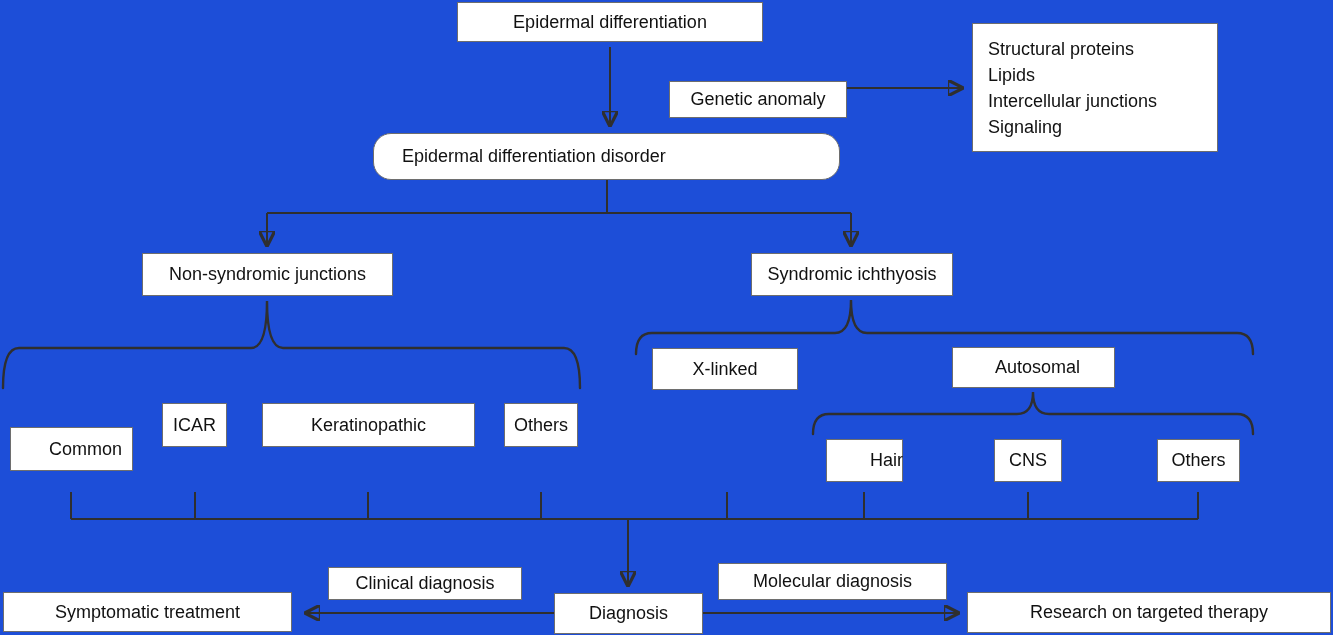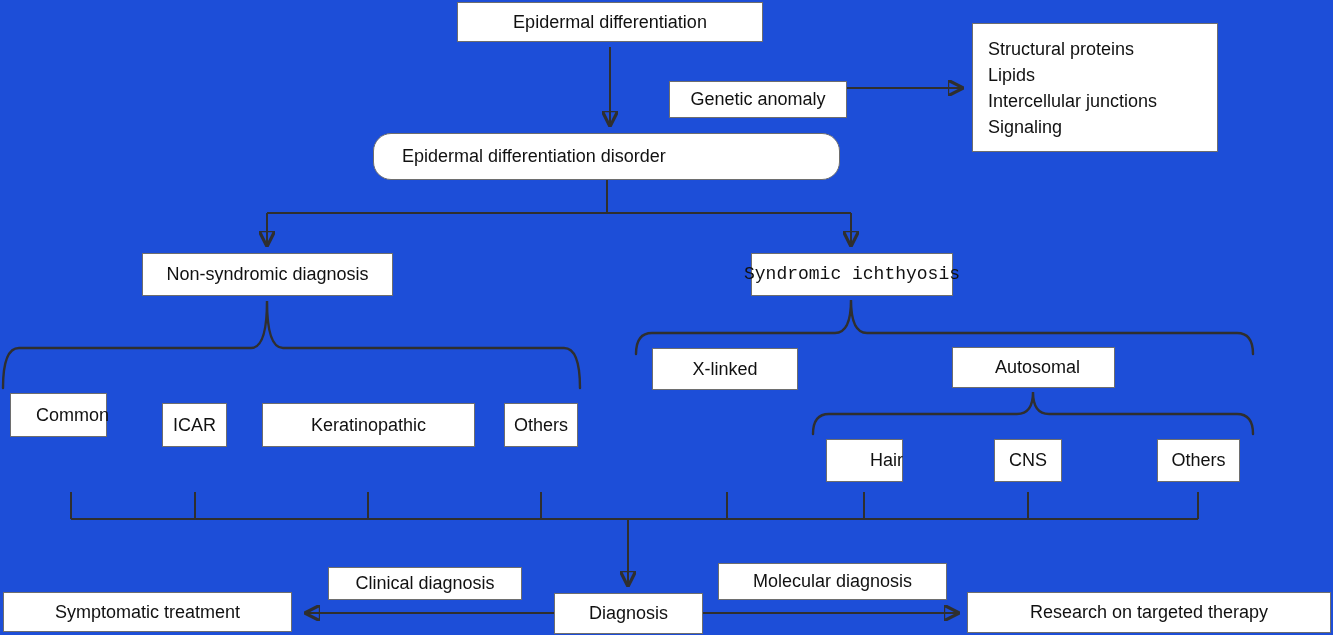--- a/index.html
+++ b/index.html
@@ -95,25 +95,25 @@
 
   <div class="box multiline" style="left:972px; top:23px; width:246px; height:129px;">
     <div>Structural proteins</div>
     <div>Lipids</div>
     <div>Intercellular junctions</div>
     <div>Signaling</div>
   </div>
 
   <div class="box align-left" style="left:373px; top:133px; width:467px; height:47px; padding-left:28px;border-radius:18px;">Epidermal differentiation disorder</div>
 
-  <div class="box" style="left:142px; top:253px; width:251px; height:43px;">Non-syndromic diagnosis</div>
+  <div class="box" style="left:142px; top:253px; width:251px; height:43px;">Non-syndromic junctions</div>
 
-  <div class="box" style="left:751px; top:253px; width:202px; height:43px;font-family:Liberation Mono, monospace;">Syndromic ichthyosis</div>
+  <div class="box" style="left:751px; top:253px; width:202px; height:43px;">Syndromic ichthyosis</div>
 
-  <div class="box" style="left:10px; top:393px; width:97px; height:44px;padding-left:28px;">Common</div>
+  <div class="box" style="left:10px; top:427px; width:123px; height:44px;padding-left:28px;">Common</div>
 
   <div class="box" style="left:162px; top:403px; width:65px; height:44px;">ICAR</div>
 
   <div class="box" style="left:262px; top:403px; width:213px; height:44px;">Keratinopathic</div>
 
   <div class="box" style="left:504px; top:403px; width:74px; height:44px;">Others</div>
 
   <div class="box" style="left:652px; top:348px; width:146px; height:42px;">X-linked</div>
 
   <div class="box" style="left:952px; top:347px; width:163px; height:41px;padding-left:8px;">Autosomal</div>

